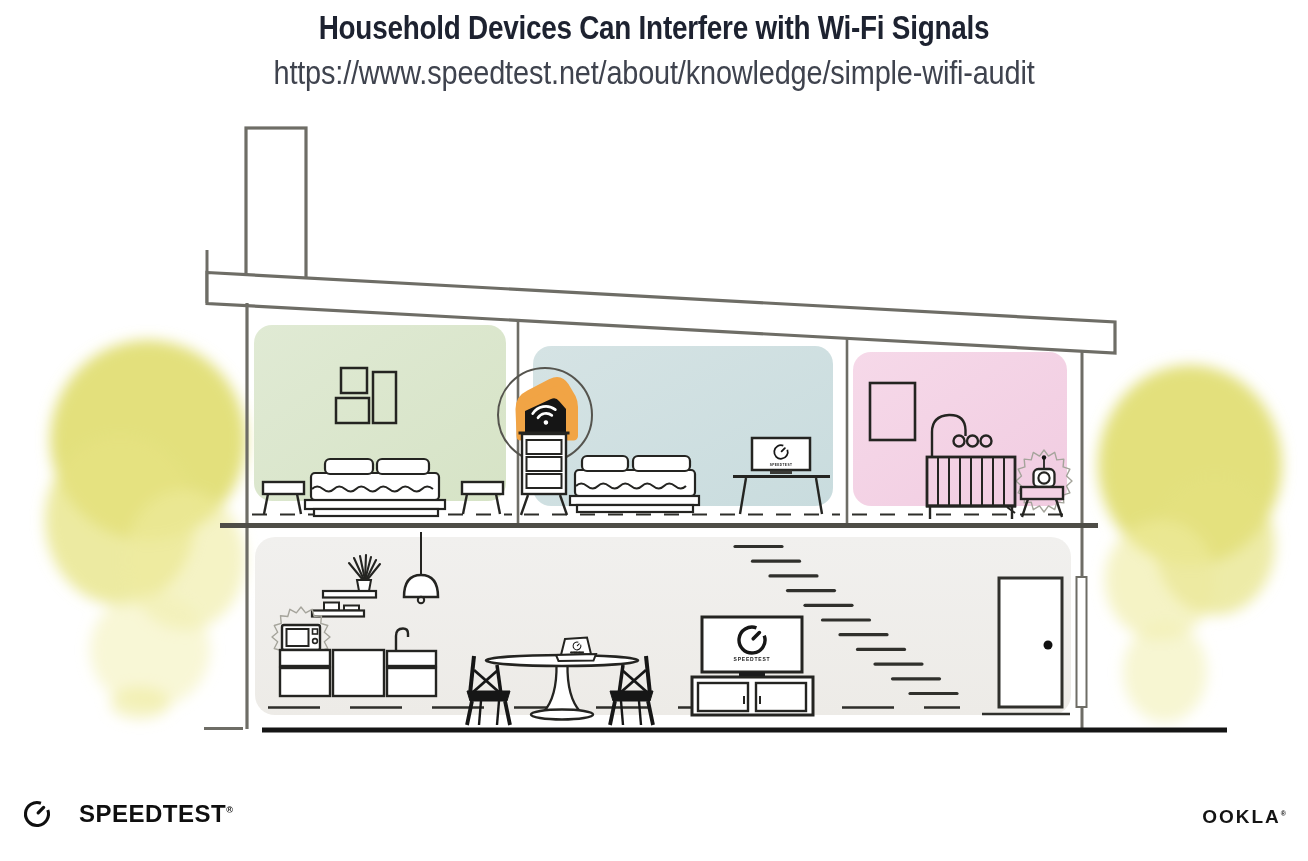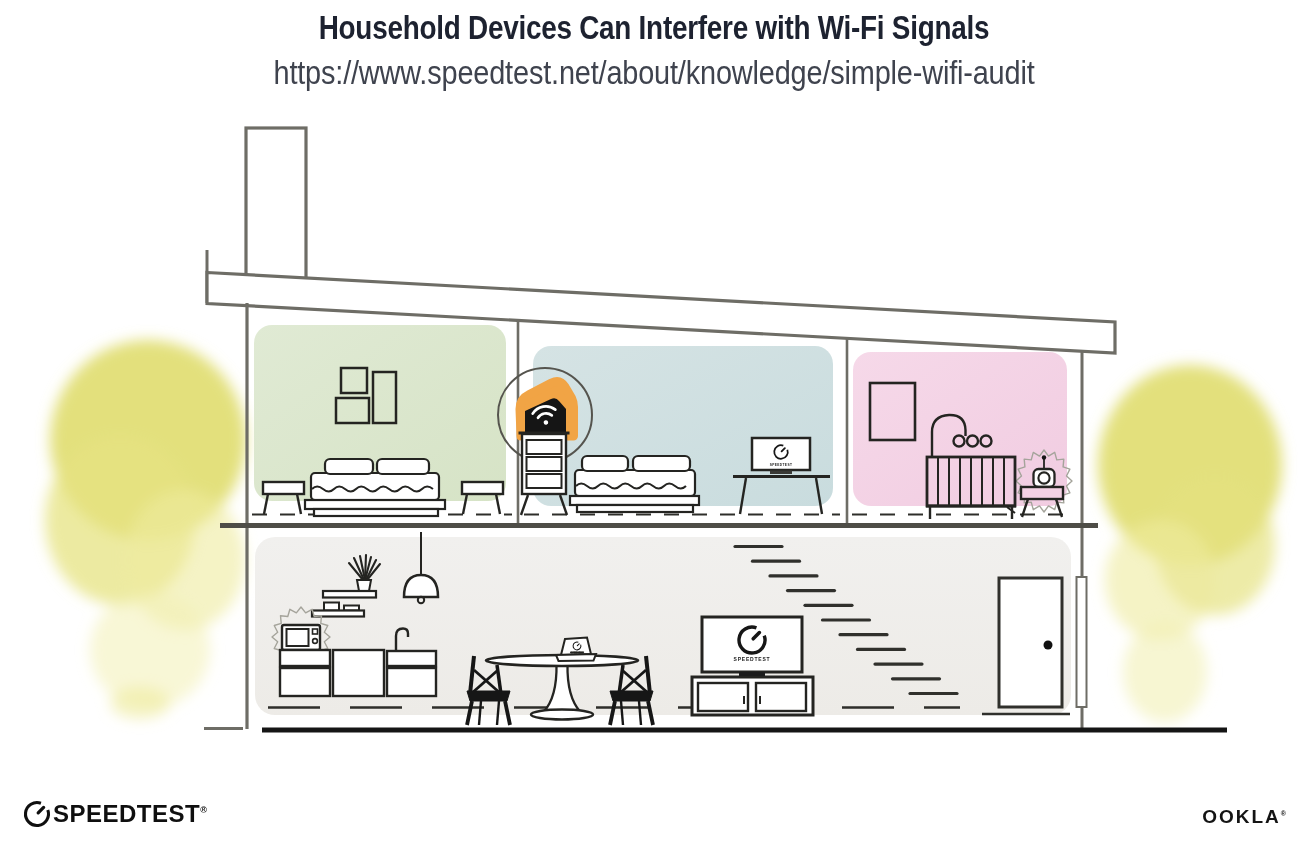--- a/index.html
+++ b/index.html
@@ -5,21 +5,21 @@
   html,body{margin:0;padding:0;background:#ffffff;}
   .canvas{position:relative;width:1308px;height:861px;background:#ffffff;overflow:hidden;
           font-family:"Liberation Sans",sans-serif;}
   .title{position:absolute;top:8px;left:0;width:100%;text-align:center;
          font-size:34px;font-weight:700;color:#1d2230;letter-spacing:-0.3px;
          transform:scaleX(.82);}
   .subtitle{position:absolute;top:53px;left:0;width:100%;text-align:center;
          font-size:34px;font-weight:400;color:#3f434e;letter-spacing:-0.2px;
          transform:scaleX(.85);}
   .scene{position:absolute;left:0;top:0;width:1308px;height:861px;}
-  .st-logo{position:absolute;left:22px;top:799px;display:flex;align-items:center;gap:1px;}
+  .st-logo{position:absolute;left:22px;top:799px;display:flex;align-items:center;gap:27px;}
   .st-text{font-size:24px;font-weight:700;letter-spacing:.5px;color:#0f0f0f;}
   .reg{font-size:9px;vertical-align:super;color:#0f0f0f;}
   .ookla{position:absolute;right:20px;top:806px;font-size:19px;font-weight:700;
          letter-spacing:2px;color:#141414;}
   .ookla .reg{font-size:7px;}
   svg text{font-family:"Liberation Sans",sans-serif;}
 </style>
 </head>
 <body>
 

